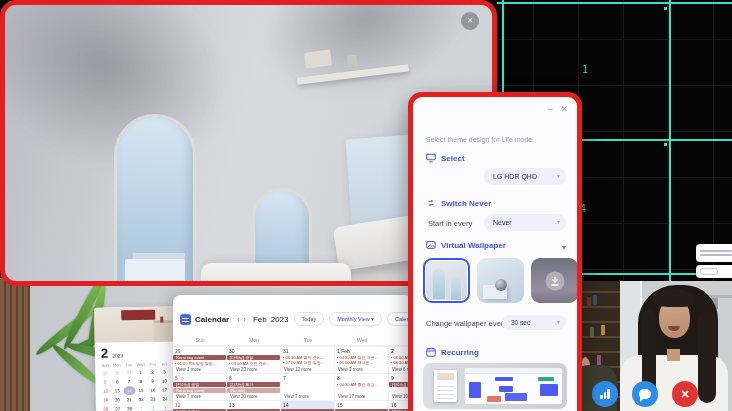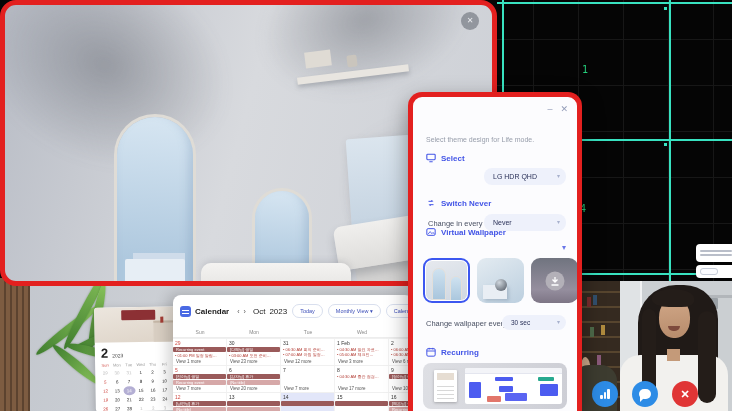--- a/index.html
+++ b/index.html
@@ -42,21 +42,21 @@
   .mc-dow{font-size:4px;color:#999;text-align:center;padding:1px 0;}
   .mc-dow.red{color:#cf4a44;}
   .mc-d{font-size:4.5px;color:#333;text-align:center;height:9px;line-height:9px;}
   .mc-d.prev{color:#c2c2c2;}
   .mc-d.red{color:#cf4a44;}
   .mc-d.sel{background:#b4afd4;color:#fff;border-radius:50%;}
 
   
   #calapp{position:absolute;left:173px;top:295px;width:240px;height:116px;background:#fff;
     border-radius:8px 8px 0 0;box-shadow:-5px -2px 14px rgba(0,0,0,.18);overflow:hidden;z-index:2;}
-  #calapp-header{display:flex;align-items:center;height:24px;padding:16px 7px;}
+  #calapp-header{display:flex;align-items:center;height:24px;padding:16px 7px;margin-top:8px;}
   #calapp-icon{width:11px;height:11px;border-radius:3px;background:#4a6ae4;position:relative;margin-right:4px;flex:0 0 auto;}
   #calapp-icon::after{content:"";position:absolute;left:2px;top:4px;right:2px;height:1px;background:#fff;box-shadow:0 3px 0 #fff;}
   #calapp-title{font-size:8px;font-weight:bold;color:#1c1c1c;margin-right:6px;}
   .cal-nav{font-size:7px;color:#555;margin:0 2px;cursor:default;}
   #calapp-month{font-size:8px;color:#222;margin-left:5px;}
   #calapp-year{font-size:8px;color:#222;margin-left:4px;}
   .pillbtn{font-size:5.5px;color:#3b4db8;background:#fff;border:1px solid #d9dfee;border-radius:8px;
     padding:3px 7px;margin-left:5px;white-space:nowrap;}
   #calapp-dow{display:flex;height:11px;border-bottom:1px solid #ededed;}
   .dow-cell{width:54px;flex:0 0 auto;font-size:5px;color:#8a8a8a;text-align:center;line-height:11px;}
@@ -266,21 +266,21 @@
         </div>
     </div>
   </div>
 
   <div id="calapp">
     <div id="calapp-header">
       <div id="calapp-icon"></div>
       <span id="calapp-title">Calendar</span>
       <span class="cal-nav">‹</span>
       <span class="cal-nav">›</span>
-      <span id="calapp-month">Oct</span>
+      <span id="calapp-month">Feb</span>
       <span id="calapp-year">2023</span>
       <span style="flex:1"></span>
       <span class="pillbtn">Today</span>
       <span class="pillbtn">Monthly View ▾</span>
       <span class="pillbtn">Calendar Setting</span>
     </div>
     <div id="calapp-dow">
         <span class="dow-cell">Sun</span>
         <span class="dow-cell">Mon</span>
         <span class="dow-cell">Tue</span>
@@ -421,27 +421,27 @@
         <span>LG HDR QHD</span>
         <span class="chev">▾</span>
       </div>
 
       <div class="lm-section" style="top:101px">
         <svg width="10" height="10" viewBox="0 0 12 12">
           <path d="M3 4 h5 l-1.6-1.6 M9 8 H4 l1.6 1.6" fill="none" stroke="#4254e6" stroke-width="1.2"></path>
         </svg>
         <span class="lm-label">Switch Never</span>
       </div>
-      <div id="lm-row-label1">Change in every</div>
+      <div id="lm-row-label1">Start in every</div>
       <div class="dd" style="top:117px">
         <span>Never</span>
         <span class="chev">▾</span>
       </div>
 
-      <div class="lm-section" style="top:130px">
+      <div class="lm-section" style="top:143px">
         <svg width="10" height="10" viewBox="0 0 12 12">
           <rect x="1" y="2" width="10" height="8" rx="1.5" fill="none" stroke="#4254e6" stroke-width="1.2"></rect>
           <path d="M2.5 8.5 l2.5-3 2 2.5 1.5-1.5 1.5 2" fill="none" stroke="#4254e6" stroke-width="1"></path>
         </svg>
         <span class="lm-label">Virtual Wallpaper</span>
       </div>
       <div id="lm-vw-chev">▾</div>
 
       <div id="lm-thumbs">
         <div class="thumb sel" id="t1">

